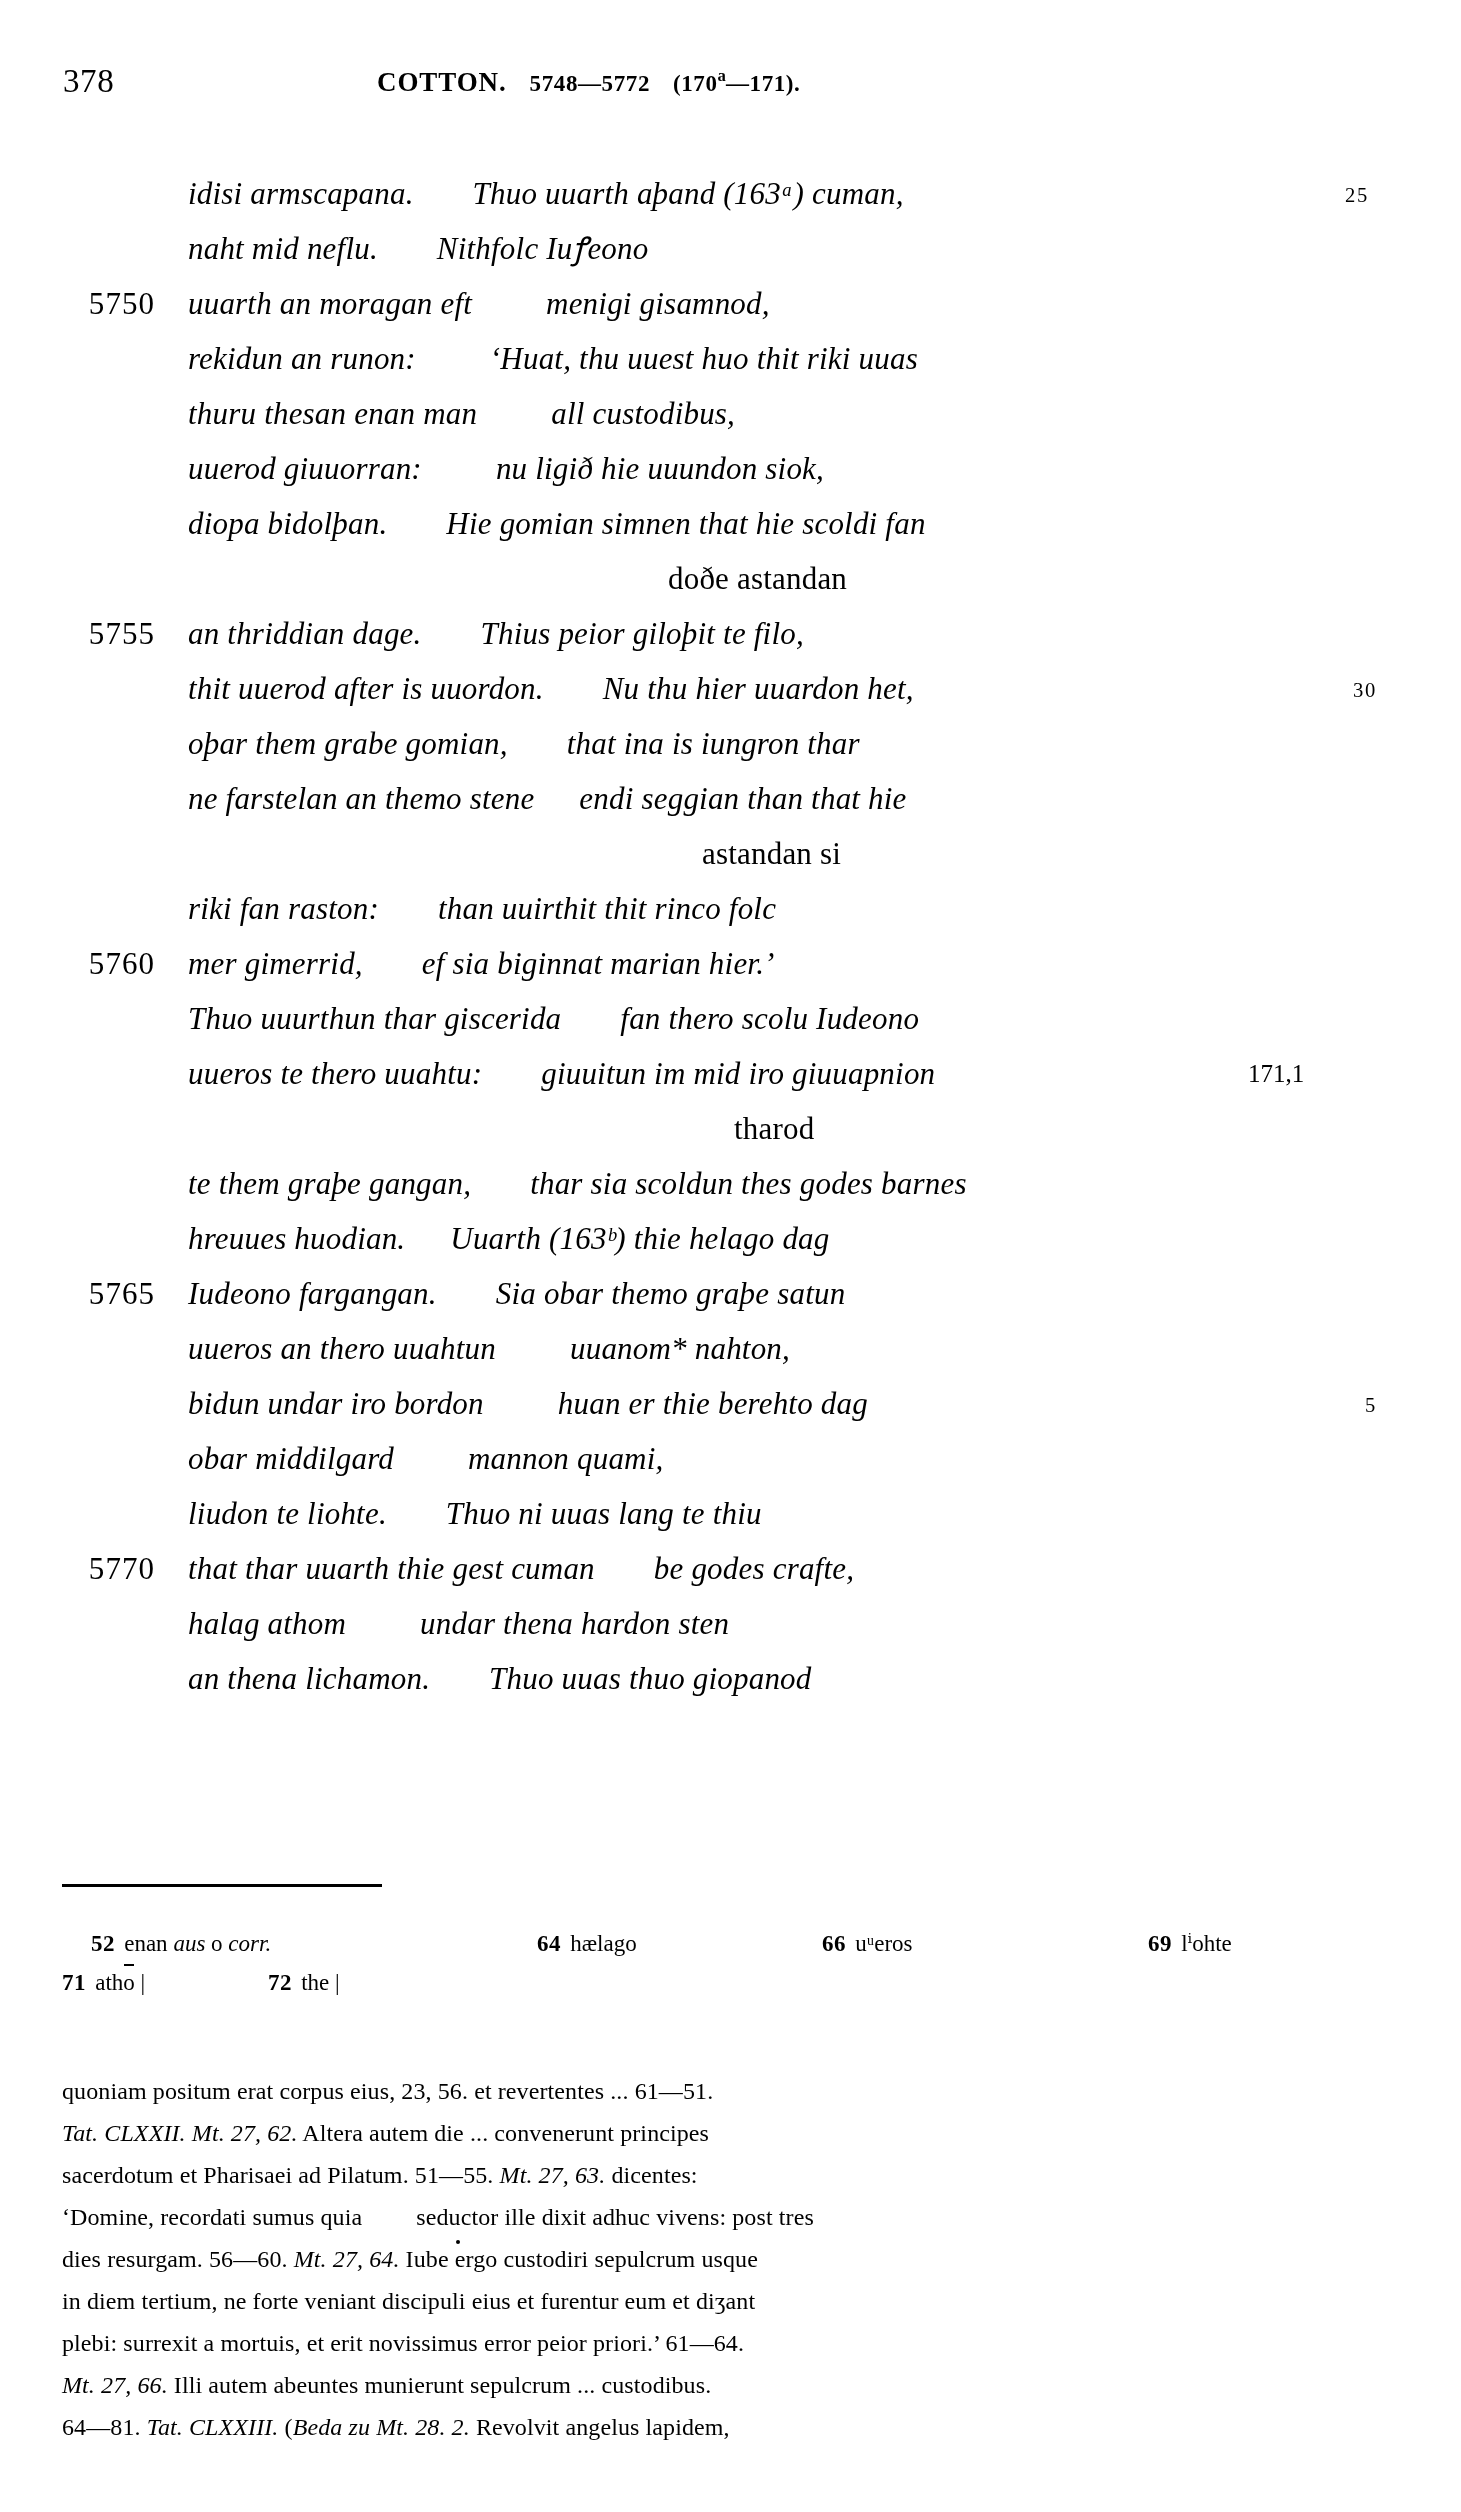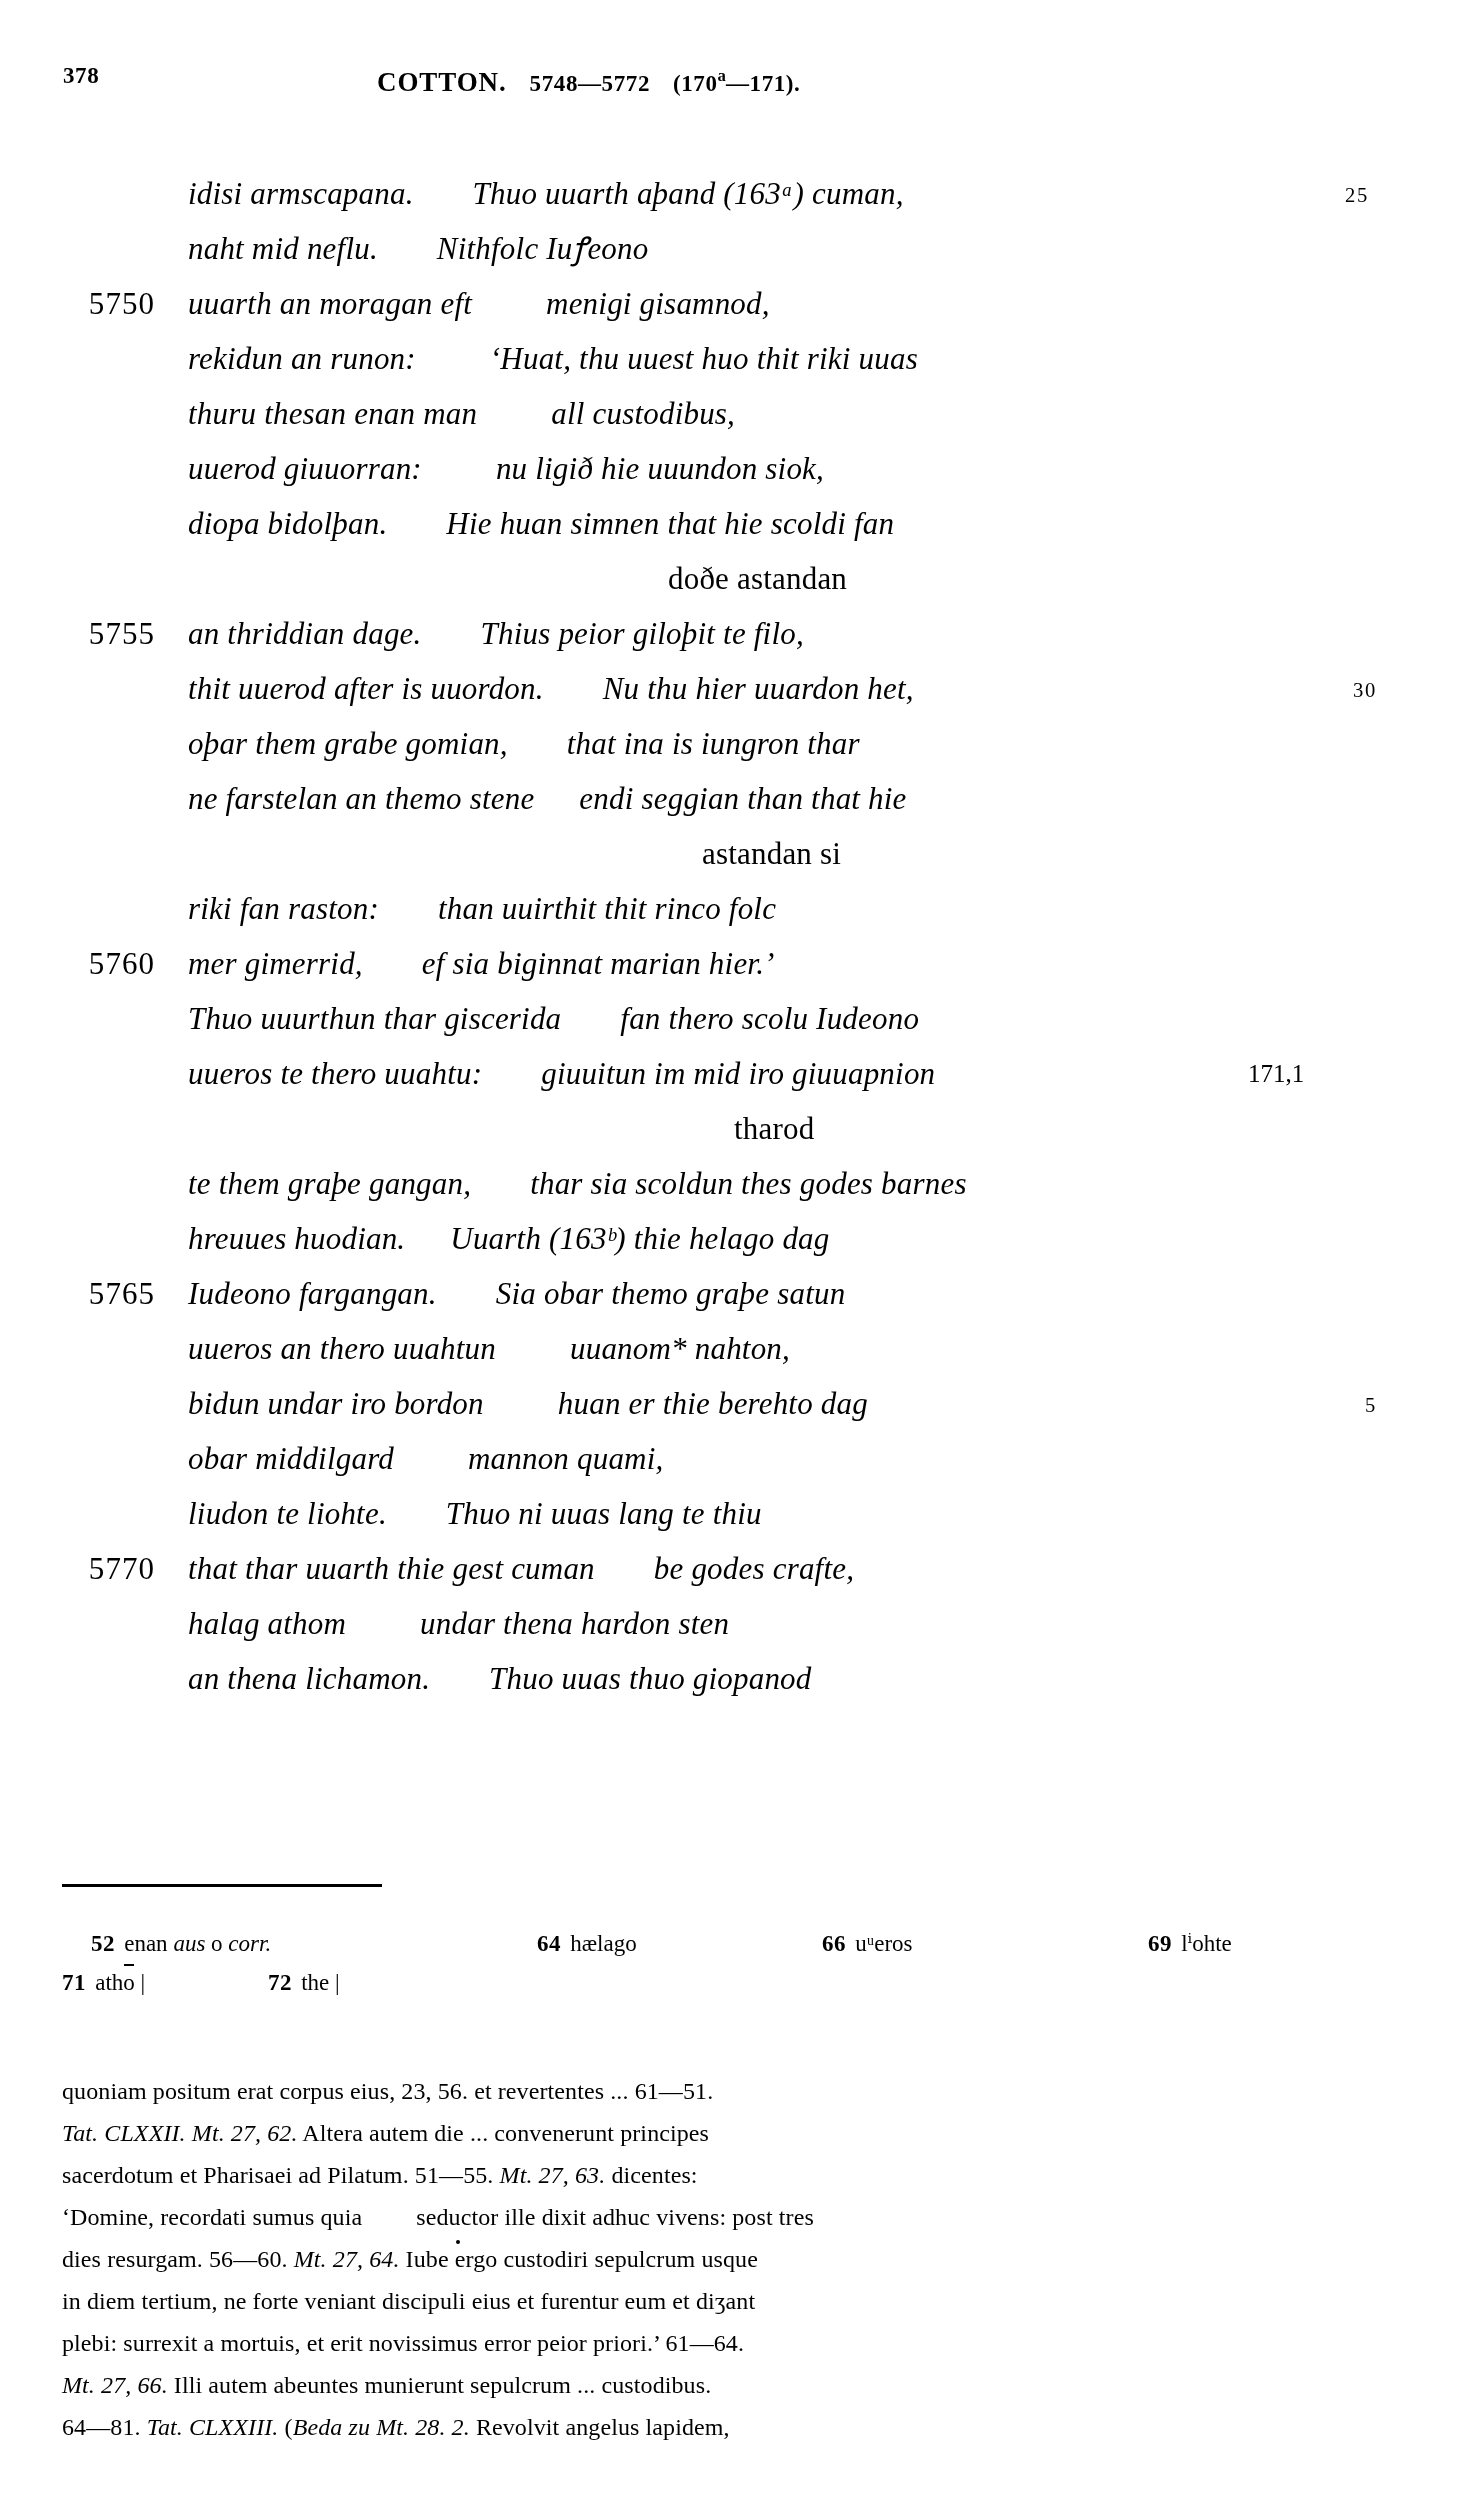--- a/index.html
+++ b/index.html
@@ -27,22 +27,22 @@
     position: absolute;
     top: 63px;
     left: 0;
     width: 1462px;
     height: 46px;
   }
   .folio-no {
     position: absolute;
     left: 63px;
     top: 0;
-    font-size: 23px;
-    font-weight: bold;
+    font-size: 33px;
+    font-weight: normal;
     letter-spacing: 0.6px;
   }
   .runhead-title {
     position: absolute;
     left: 377px;
     top: 3.4px;
     font-size: 27px;
     font-weight: bold;
     letter-spacing: 0.9px;
     white-space: nowrap;
@@ -197,21 +197,21 @@
       <div class="vline">
         <span class="vtext ind1"><span>rekidun an runon:</span><span class="gap g4"></span><span>‘Huat, thu uuest huo thit riki uuas</span></span>
       </div>
       <div class="vline">
         <span class="vtext ind1"><span>thuru thesan enan man</span><span class="gap g4"></span><span>all custodibus,</span></span>
       </div>
       <div class="vline">
         <span class="vtext ind1"><span>uuerod giuuorran:</span><span class="gap g4"></span><span>nu ligið hie uuundon siok,</span></span>
       </div>
       <div class="vline">
-        <span class="vtext ind1"><span>diopa bidolþan.</span><span class="gap g3"></span><span>Hie huan simnen that hie scoldi fan</span></span>
+        <span class="vtext ind1"><span>diopa bidolþan.</span><span class="gap g3"></span><span>Hie gomian simnen that hie scoldi fan</span></span>
       </div>
       <div class="vline">
         <span class="vtext center"><span>doðe astandan</span></span>
       </div>
       <div class="vline">
         <span class="vnum">5755</span>
         <span class="vtext ind1"><span>an thriddian dage.</span><span class="gap g3"></span><span>Thius peior giloþit te filo,</span></span>
       </div>
       <div class="vline">
         <span class="vtext ind1"><span>thit uuerod after is uuordon.</span><span class="gap g3"></span><span>Nu thu hier uuardon het,</span></span>

